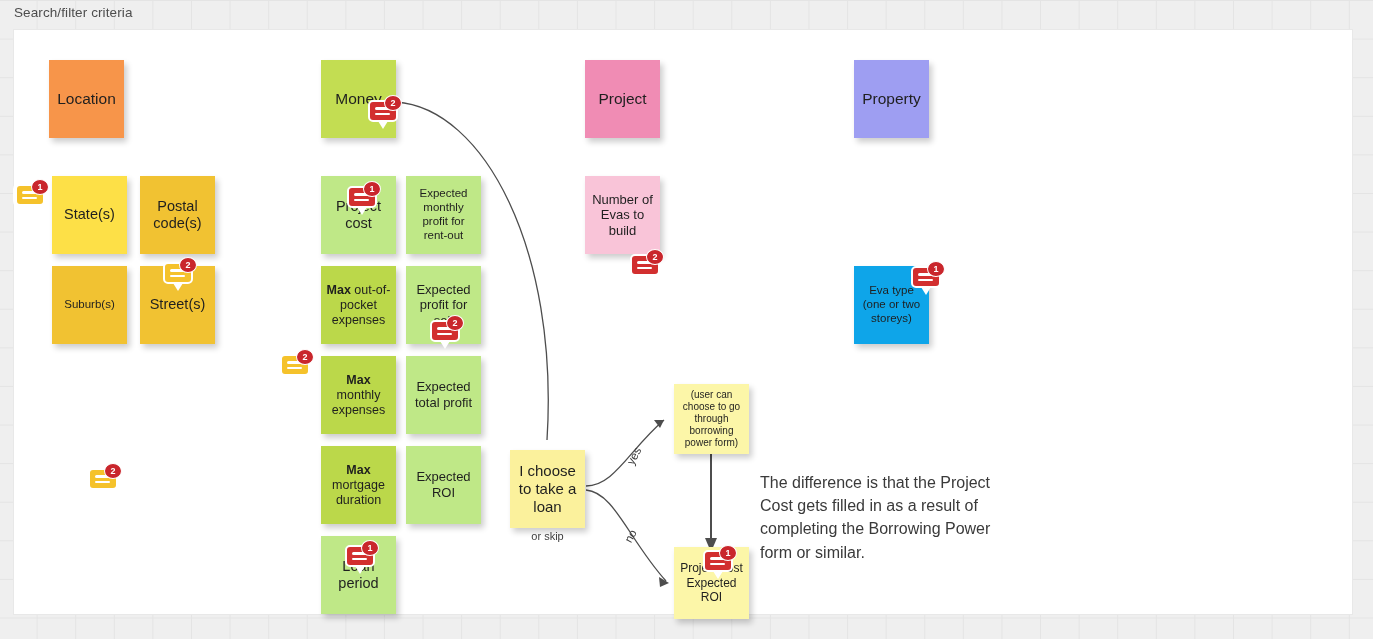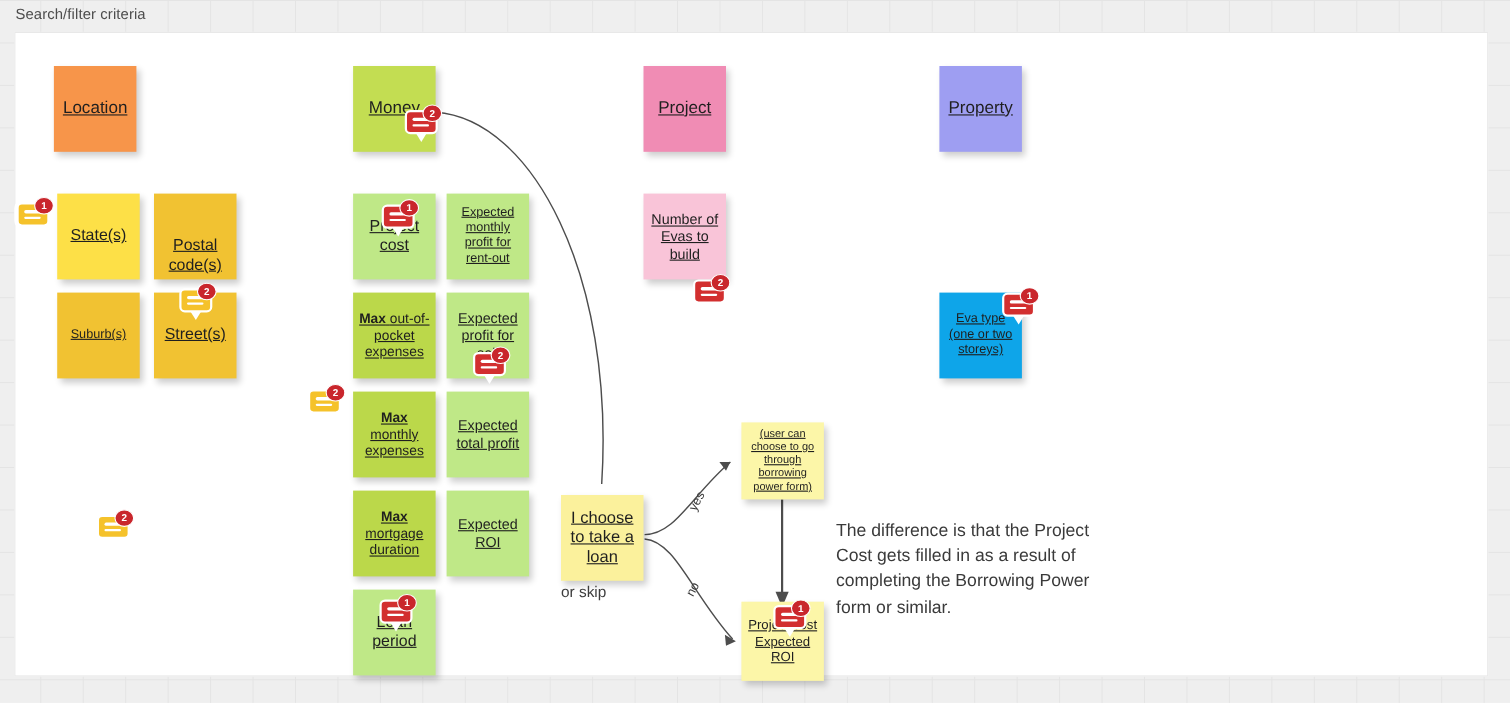--- a/index.html
+++ b/index.html
@@ -40,21 +40,20 @@
     position: absolute;
     box-sizing: border-box;
     display: flex;
     align-items: center;
     justify-content: center;
     text-align: center;
     color: #1f1f1f;
     line-height: 1.2;
     padding: 4px 5px;
     box-shadow: 3px 4px 6px rgba(0,0,0,0.20);
-    text-decoration: underline;
   }
   .note .txt { display: block; width: 100%; }
   .note b { font-weight: bold; }
   .note.big   { width: 75px; height: 78px; font-size: 15.5px; }
   .note.mid   { width: 75px; height: 78px; font-size: 14.5px; }
   .note.small { width: 75px; height: 78px; font-size: 11.5px; }
   .note.loan  { width: 75px; height: 78px; font-size: 15px; }
   .note.tiny  { width: 75px; height: 78px; font-size: 10px; }
 
   
@@ -125,23 +124,23 @@
   
   .anno {
     position: absolute;
     font-size: 16px;
     color: #3a3a3a;
     line-height: 1.45;
     margin-left: 19px;
   }
   .caption {
     position: absolute;
-    font-size: 14px;
+    font-size: 11px;
     color: #3d3d3d;
-    text-align: left;
+    text-align: center;
   }
   .edge-label {
     position: absolute;
     font-size: 11.5px;
     color: #3a3a3a;
   }
   .rot-left  { transform: rotate(-62deg); transform-origin: center; }
   .rot-right { transform: rotate(-62deg); transform-origin: center; }
 </style>
 </head>
@@ -167,21 +166,21 @@
       <polygon points="697,522 691,508 703,508" fill="#4d4d4d"></polygon>
     </svg>
 
     <div class="note big title-note" style="left:35px; top:30px; background:#f7954a;">
       <span class="txt">Location</span>
     </div>
 
     <div class="note mid" style="left:38px; top:146px; background:#fde047;">
       <span class="txt">State(s)</span>
     </div>
-    <div class="note mid" style="left:126px; top:146px; background:#f1c232;align-items:flex-end;">
+    <div class="note mid" style="left:126px; top:146px; background:#f1c232;">
       <span class="txt">Postal code(s)</span>
     </div>
     <div class="note small" style="left:38px; top:236px; background:#f1c232;align-items:center;">
       <span class="txt">Suburb(s)</span>
     </div>
     <div class="note mid" style="left:126px; top:236px; background:#f1c232;">
       <span class="txt">Street(s)</span>
     </div>
 
     <div class="note big title-note" style="left:307px; top:30px; background:#c3dd52;">

